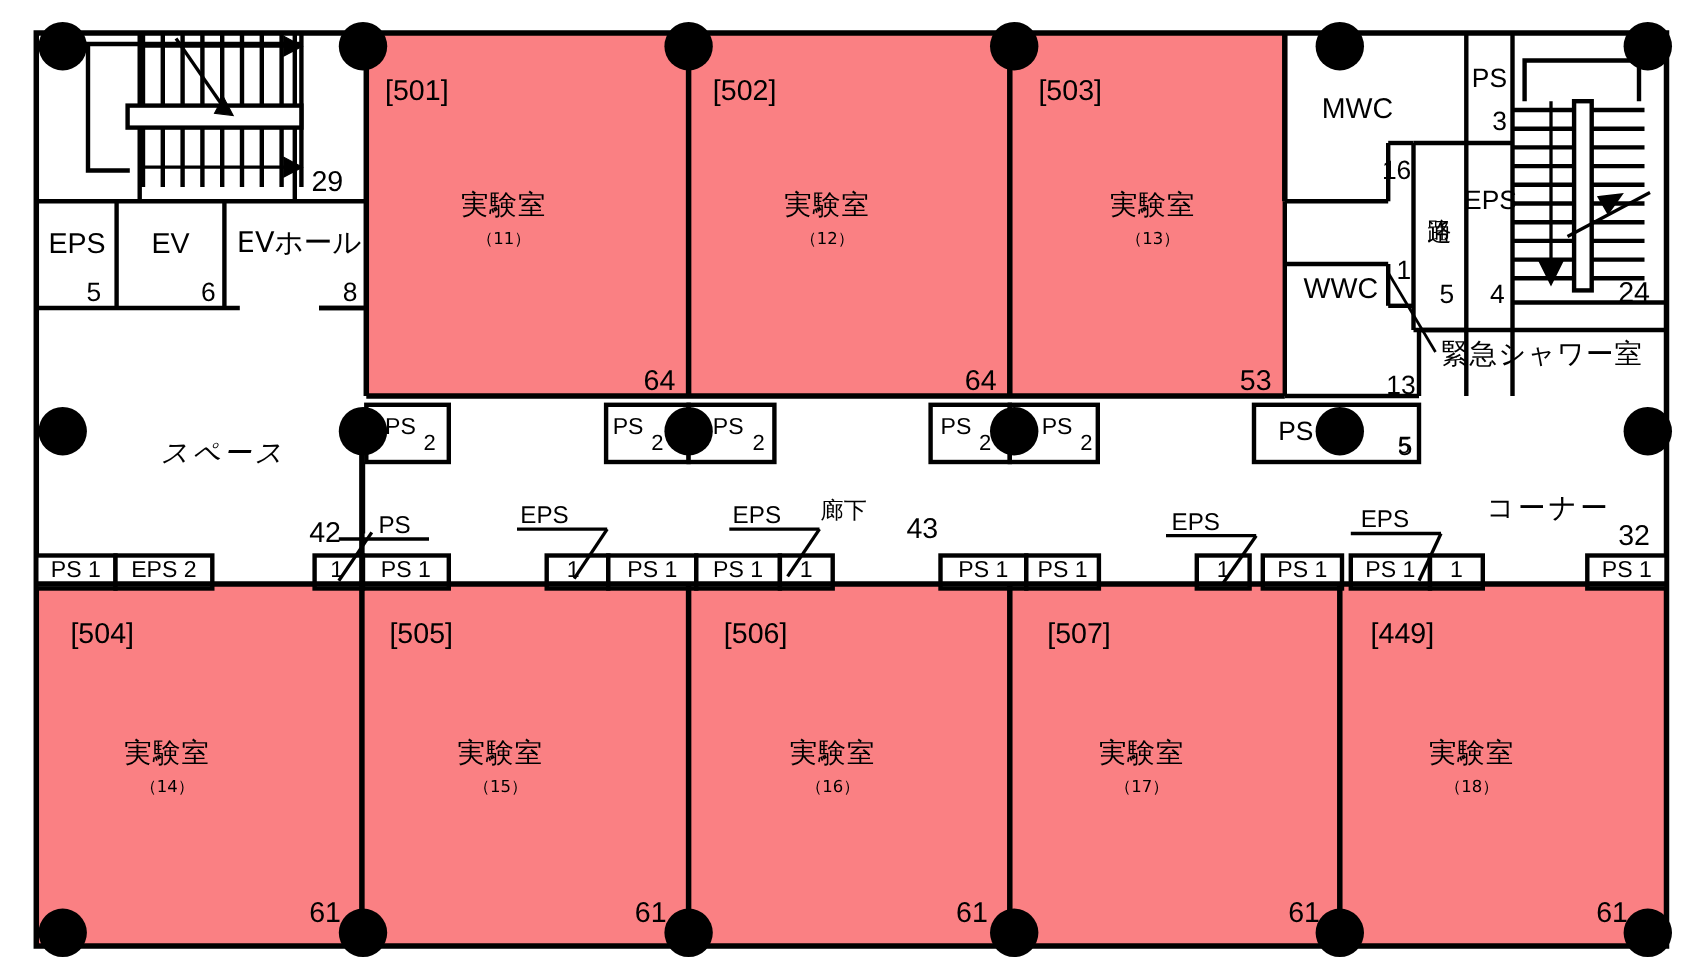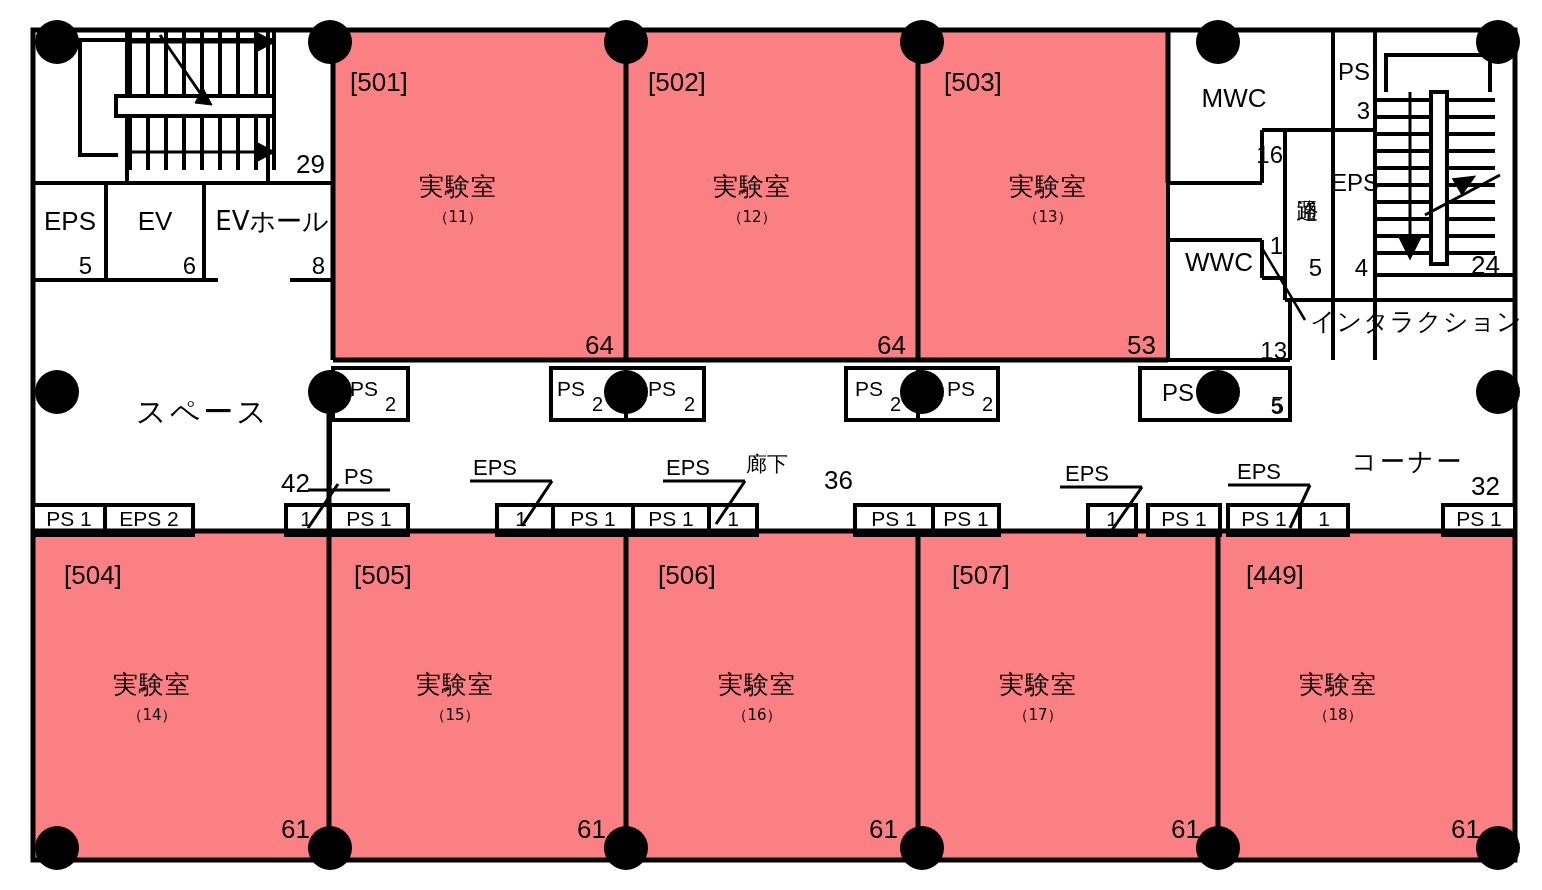--- a/index.html
+++ b/index.html
@@ -250,23 +250,23 @@
     </g>
 
   </svg>
 
   <div class="lbl t26 ctr" style="left:70px; top:222px;">EPS</div>
   <div class="lbl t26 ctr" style="left:155px; top:222px;">EV</div>
   <div class="lbl t26 jp ctr" style="left:272px; top:222px;">EVホール</div>
   <div class="lbl t24 rt" style="left:92px; top:266px;">5</div>
   <div class="lbl t24 rt" style="left:196px; top:266px;">6</div>
   <div class="lbl t24 rt" style="left:325px; top:266px;">8</div>
-  <div class="lbl t26 rt" style="left:312px; top:165px;margin-left:13px;">29</div>
-
-  <div class="lbl jp ctr" style="left:203px; top:412px; font-size:30px; letter-spacing:3px;">スペース</div>
+  <div class="lbl t26 rt" style="left:312px; top:165px;">29</div>
+
+  <div class="lbl jp ctr" style="left:203px; top:412px; font-size:25px; letter-spacing:3px;font-style:italic;">スペース</div>
 
   <div class="lbl t26 lt" style="left:350px; top:83px;">[501]</div>
   <div class="lbl jp roomname ctr" style="left:458px; top:187px;">実験室</div>
   <div class="lbl jp roomsub ctr" style="left:458px; top:218px;">（11）</div>
   <div class="lbl t26 rt" style="left:614px; top:346px;">64</div>
 
   <div class="lbl t26 lt" style="left:648px; top:83px;">[502]</div>
   <div class="lbl jp roomname ctr" style="left:752px; top:187px;">実験室</div>
   <div class="lbl jp roomsub ctr" style="left:752px; top:218px;">（12）</div>
   <div class="lbl t26 rt" style="left:906px; top:346px;">64</div>
@@ -282,21 +282,21 @@
   <div class="lbl t24 rt" style="left:1283px; top:246px;">1</div>
   <div class="lbl jp ctr" style="left:1308px; top:182px; font-size:22px; writing-mode:vertical-rl; transform:translate(-50%,-50%);">通路</div>
   <div class="lbl t24 rt" style="left:1322px; top:268px;">5</div>
 
   <div class="lbl t24 ctr" style="left:1354px; top:72px;">PS</div>
   <div class="lbl t24 rt" style="left:1370px; top:111px;">3</div>
   <div class="lbl t24 ctr" style="left:1355px; top:183px;">EPS</div>
   <div class="lbl t24 rt" style="left:1368px; top:268px;">4</div>
   <div class="lbl t26 rt" style="left:1500px; top:266px;">24</div>
 
-  <div class="lbl jp" style="left:1310px; top:309px; font-size:25px; letter-spacing:1px;">インタラクション</div>
+  <div class="lbl jp" style="left:1310px; top:309px; font-size:25px; letter-spacing:1px;">緊急シャワー室</div>
   <div class="lbl t24 rt" style="left:1287px; top:351px;">13</div>
 
   <div class="lbl t24 lt" style="left:1162px; top:393px;">PS</div>
   <div class="lbl t24 rt" style="left:1284px; top:406px;">5</div>
 
   <div class="lbl jp ctr" style="left:1408px; top:462px; font-size:25px; letter-spacing:3px;">コーナー</div>
   <div class="lbl t26 rt" style="left:1500px; top:487px;">32</div>
 
   <div class="lbl psbox-label lt" style="left:350px; top:389px;">PS</div>
   <div class="lbl sub lt" style="left:385px; top:404px;">2</div>
@@ -310,21 +310,21 @@
   <div class="lbl psbox-label lt" style="left:855px; top:389px;">PS</div>
   <div class="lbl sub lt" style="left:890px; top:404px;">2</div>
 
   <div class="lbl psbox-label lt" style="left:947px; top:389px;">PS</div>
   <div class="lbl sub lt" style="left:982px; top:404px;">2</div>
 
   <div class="lbl sub rt" style="left:1282px; top:406px;">5</div>
 
   <div class="lbl jp ctr" style="left:767px; top:464px; font-size:21px;">廊下</div>
   <div class="lbl t26 rt" style="left:310px; top:484px;">42</div>
-  <div class="lbl t26 lt" style="left:824px; top:481px;">36</div>
+  <div class="lbl t26 lt" style="left:824px; top:481px;">43</div>
 
   <div class="lbl t22 lt" style="left:344px; top:477px;">PS</div>
   <div class="lbl t22 lt" style="left:473px; top:468px;">EPS</div>
   <div class="lbl t22 lt" style="left:666px; top:468px;">EPS</div>
   <div class="lbl t22 lt" style="left:1065px; top:474px;">EPS</div>
   <div class="lbl t22 lt" style="left:1237px; top:472px;">EPS</div>
 
   <div class="lbl t21 ctr" style="left:69px;   top:519px;">PS 1</div>
   <div class="lbl t21 ctr" style="left:149px;  top:519px;">EPS 2</div>
   <div class="lbl t21 ctr" style="left:306px;  top:519px;">1</div>

